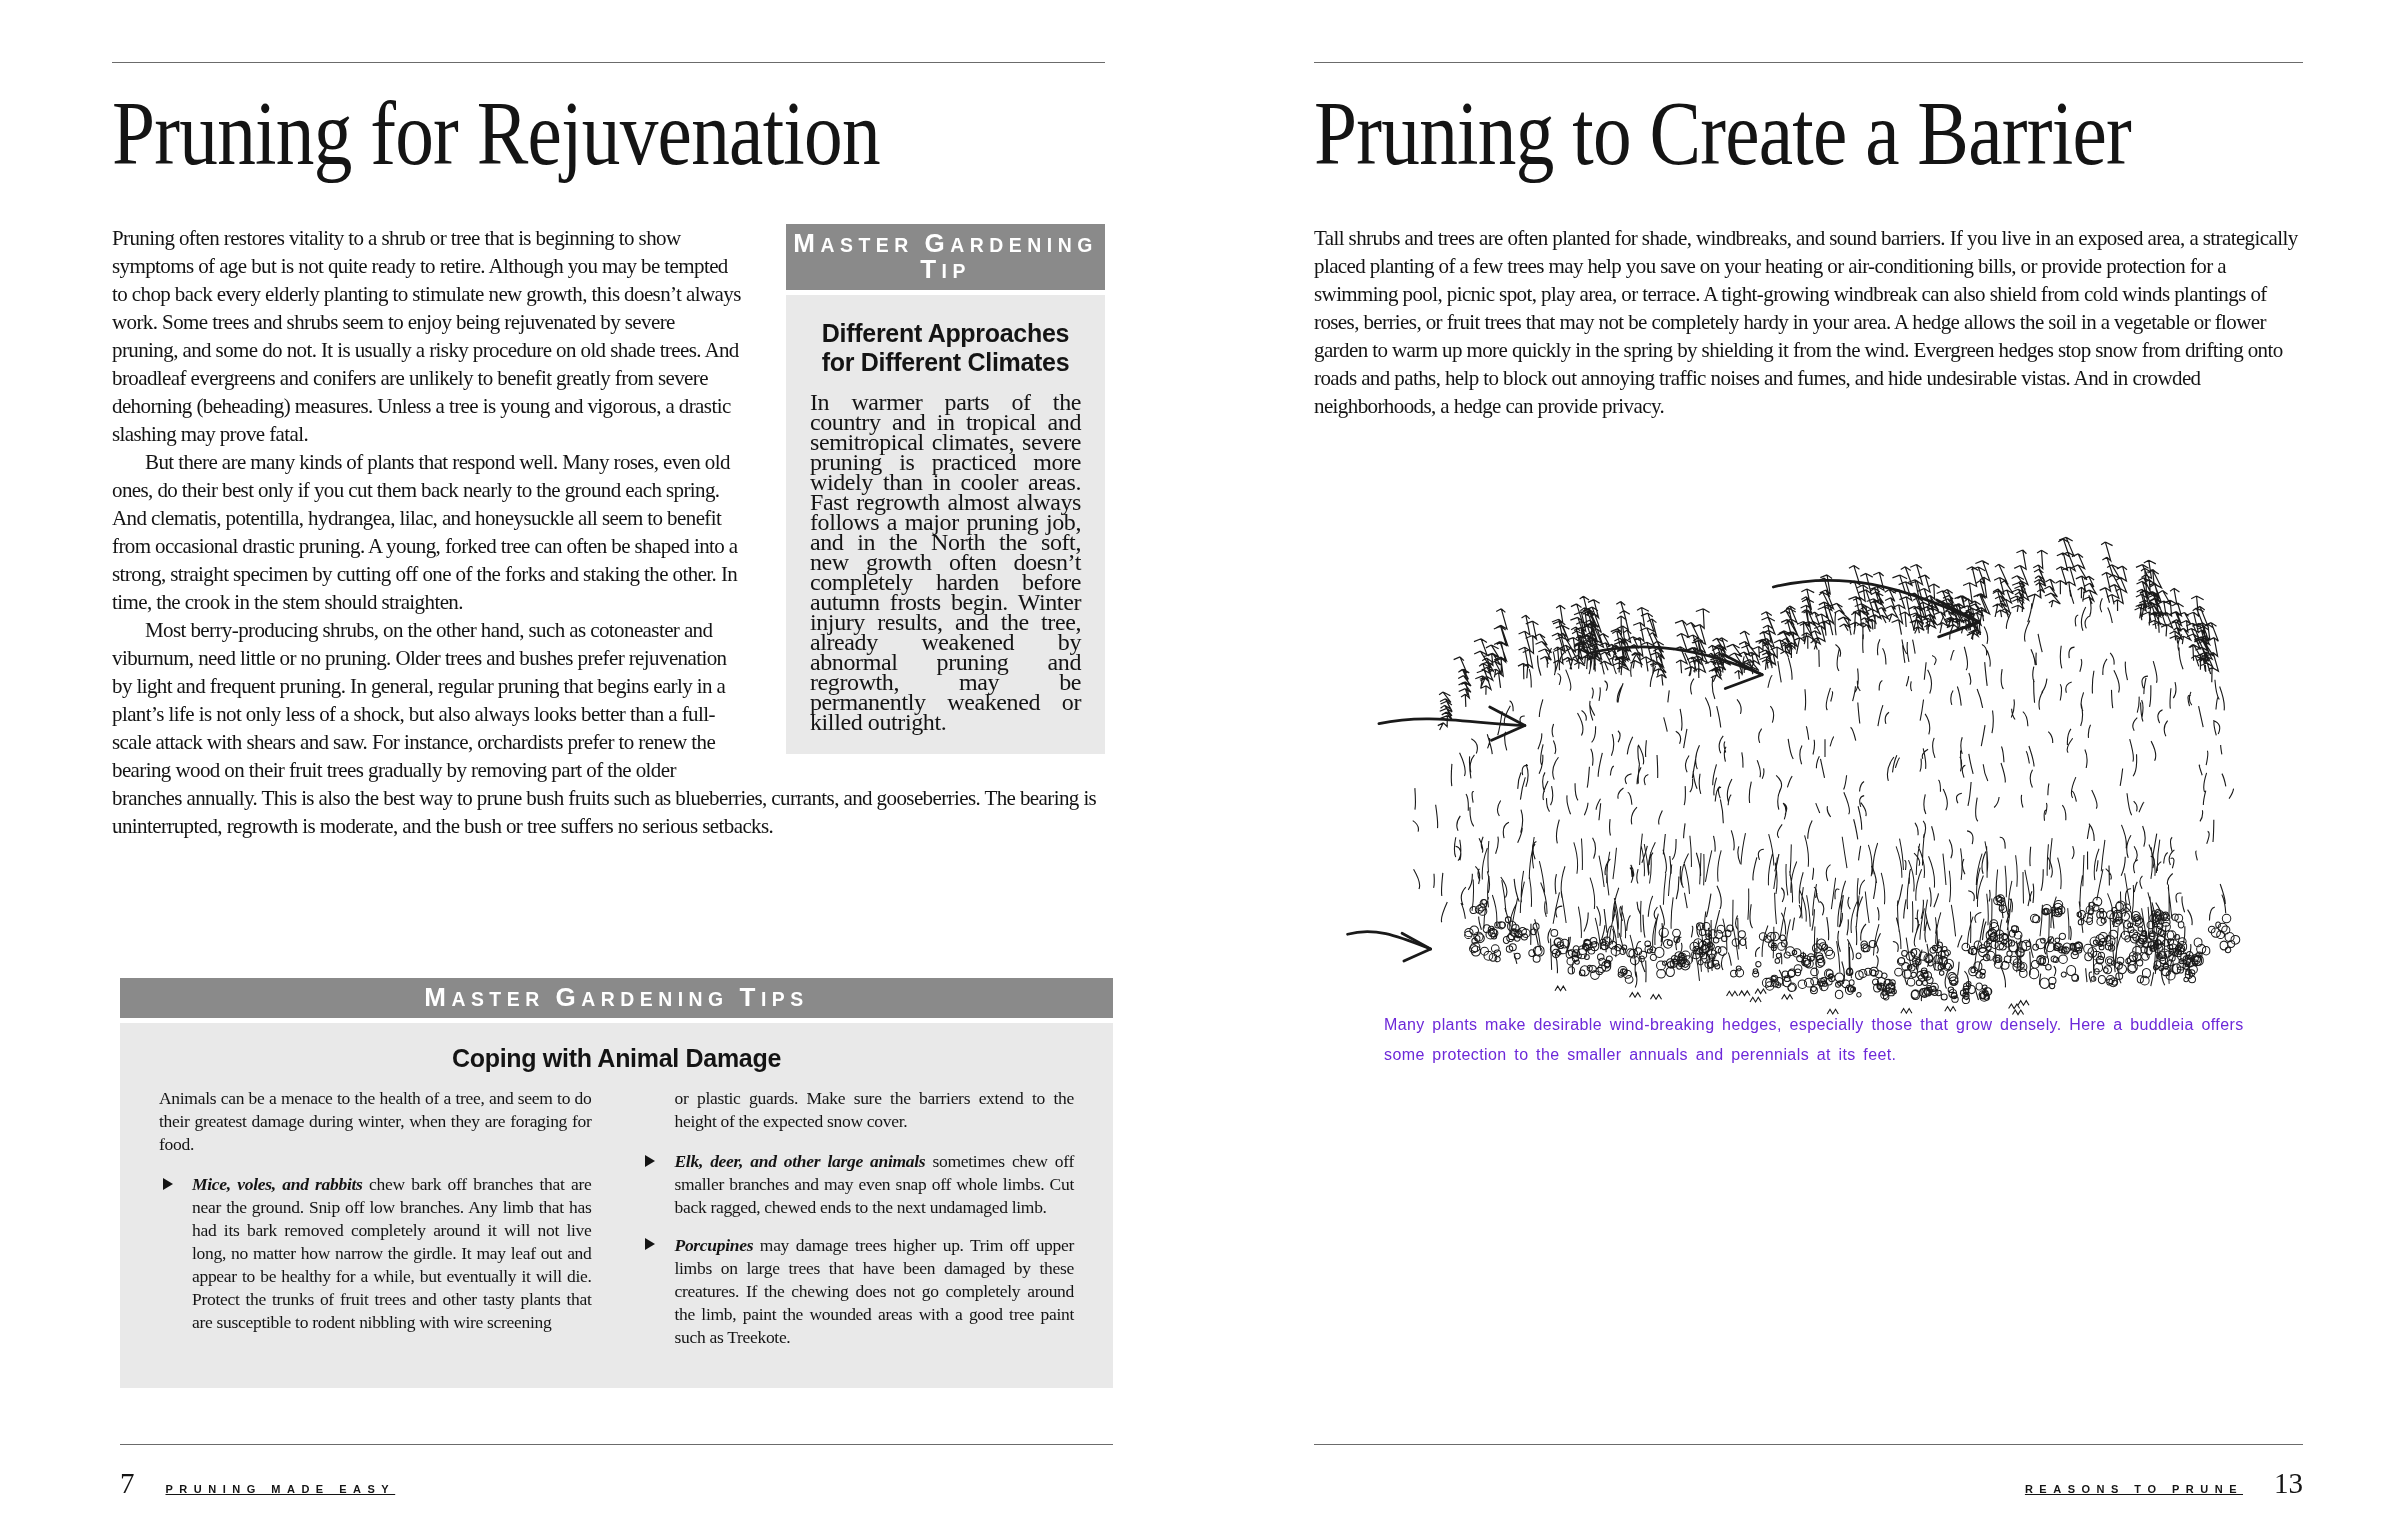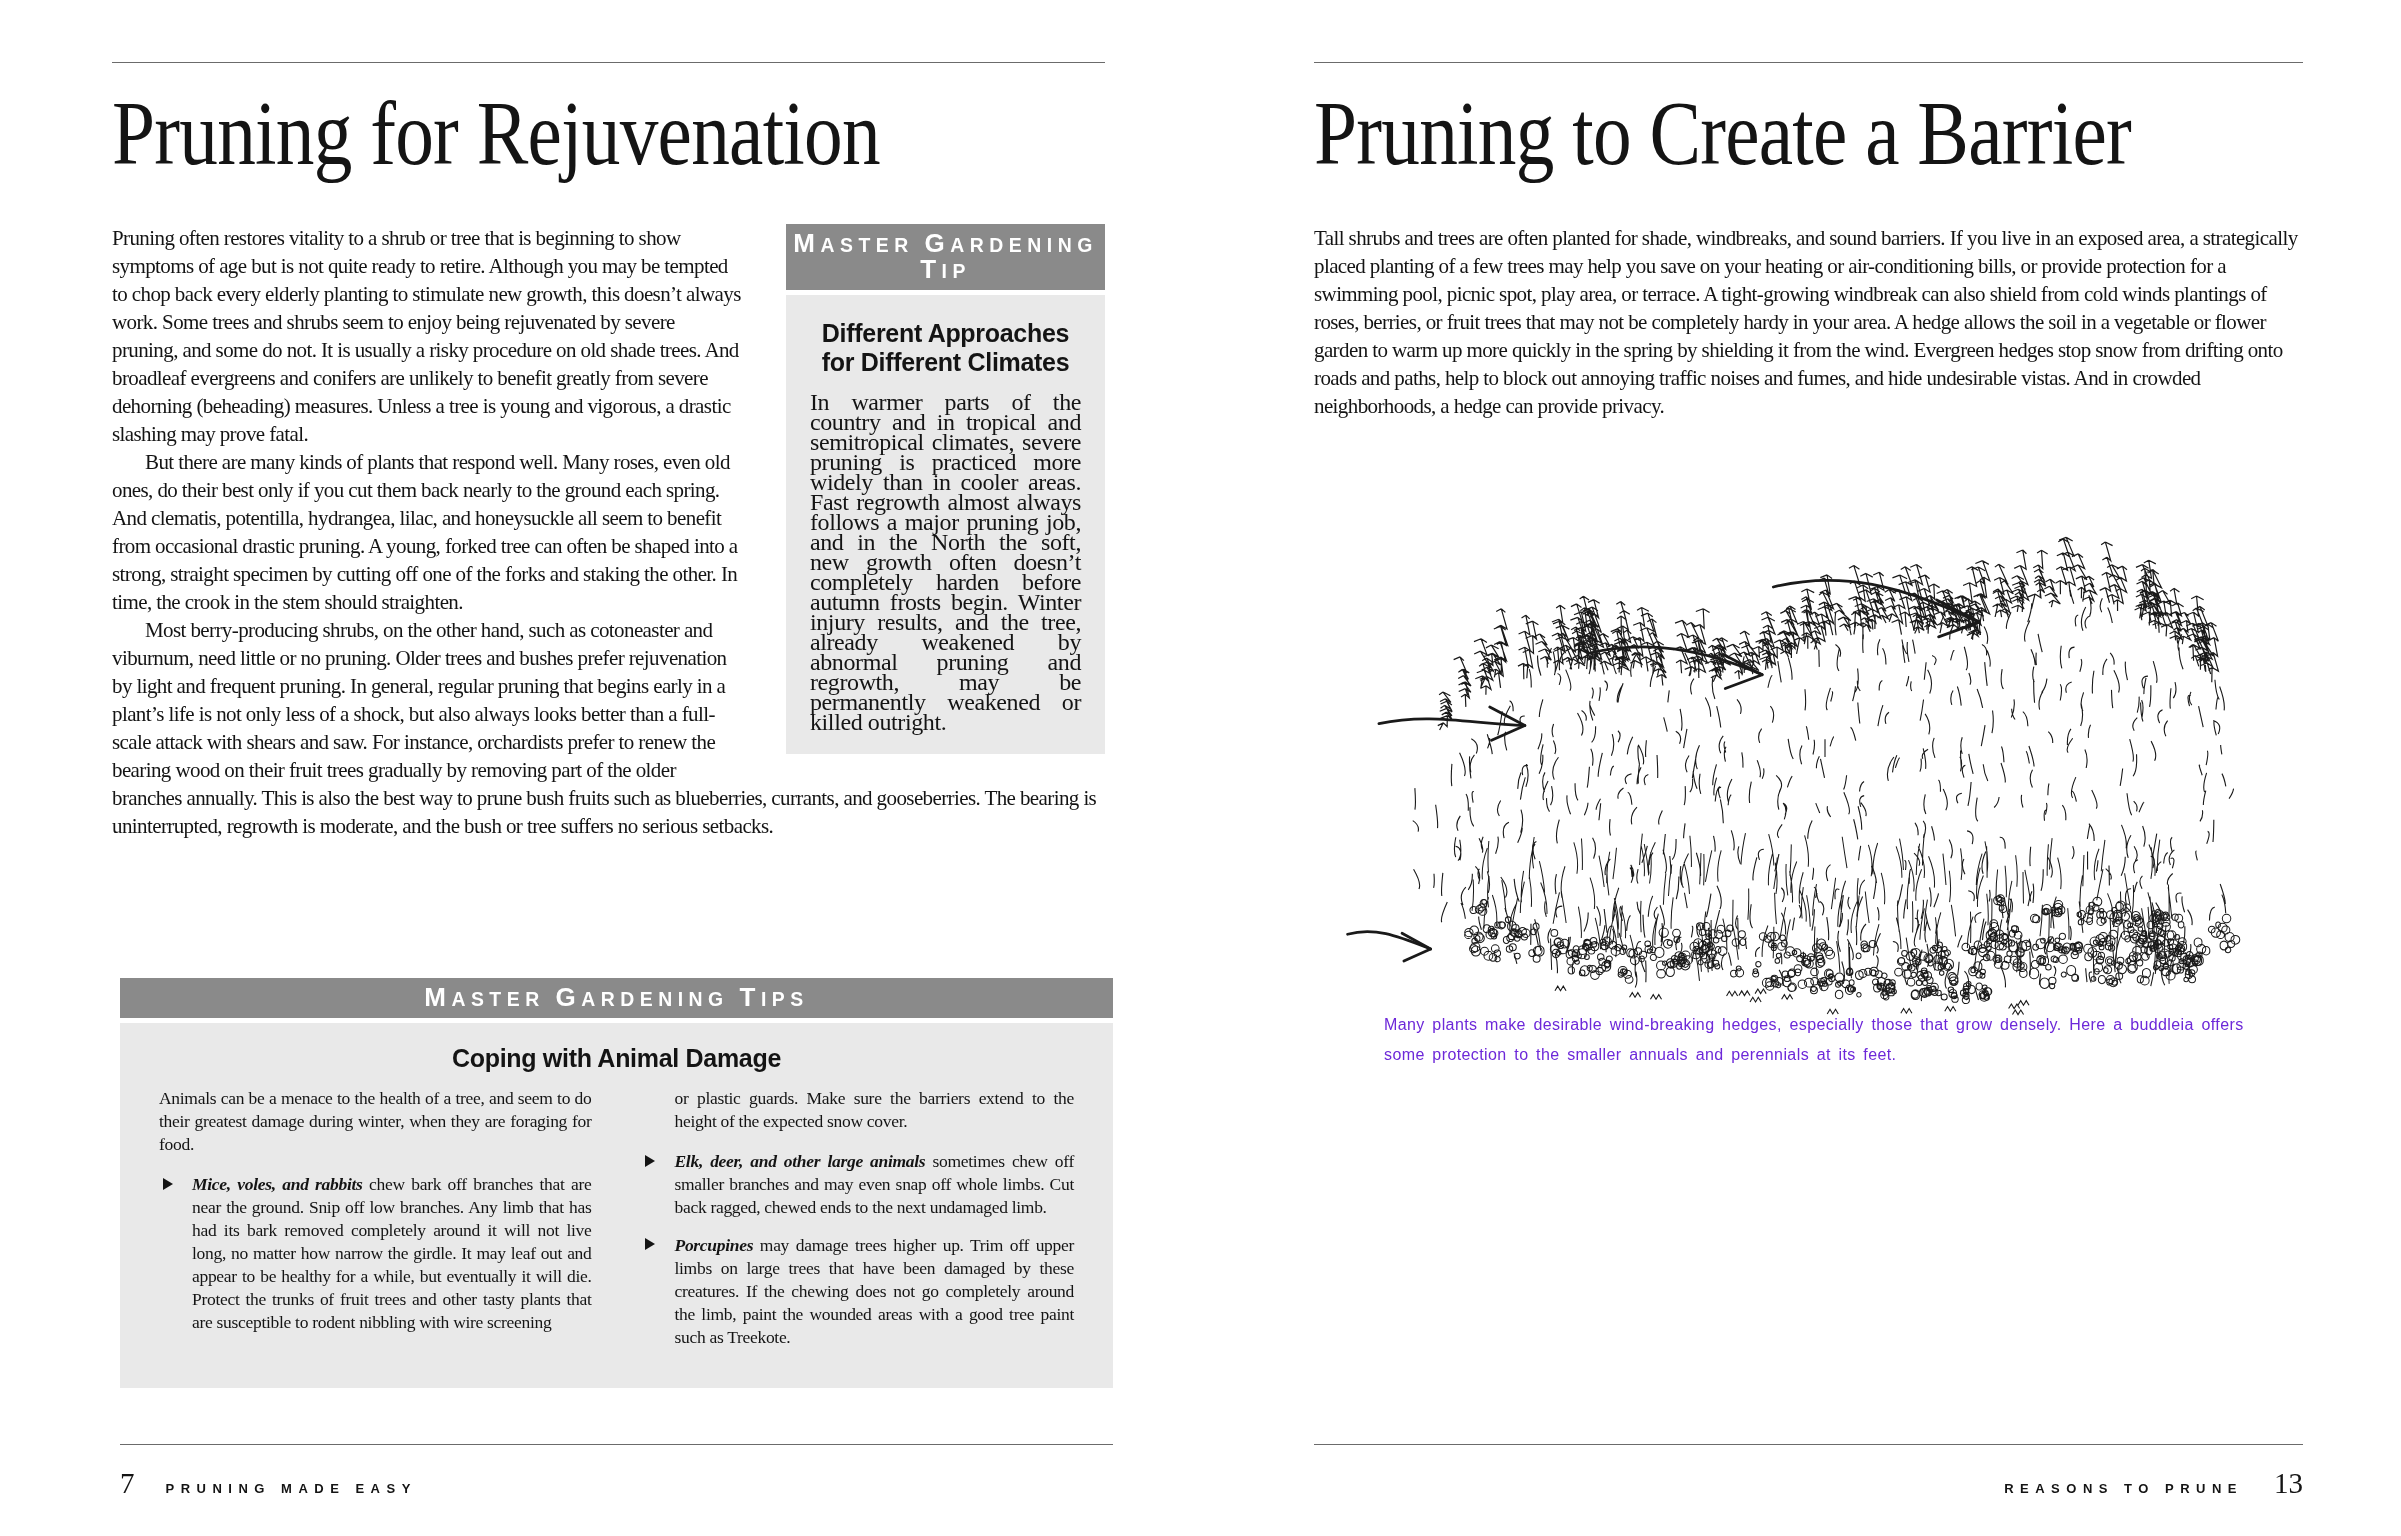--- a/index.html
+++ b/index.html
@@ -59,22 +59,22 @@
            color:#6d28d9;letter-spacing:0.4px;word-spacing:2.8px;}
 
   
   .footer-rule{position:absolute;top:1444px;border:none;border-top:1.8px solid var(--rule);height:0;}
   .footer-rule.left{left:120px;width:993px;}
   .footer-rule.right{left:1314px;width:989px;}
   .footer{position:absolute;top:1467px;display:flex;align-items:baseline;gap:31px;}
   .footer.left{left:120px;}
   .footer.right{left:1314px;width:989px;justify-content:flex-end;}
   .pagenum{font-size:29px;font-family:"Liberation Serif", serif;}
-  .footlabel{font-family:"Liberation Sans", sans-serif;font-weight:bold;font-size:13px;
-             letter-spacing:6.5px;}
+  .footlabel{font-family:"Liberation Sans", sans-serif;font-weight:bold;font-size:11px;
+             letter-spacing:6.5px;text-decoration:underline;}
 </style>
 </head>
 <body>
 
 <div class="canvas">
 
   <div class="page page-left">
     <hr class="top-rule">
     <h1 class="title"><span class="squeeze">Pruning for Rejuvenation</span></h1>
 

